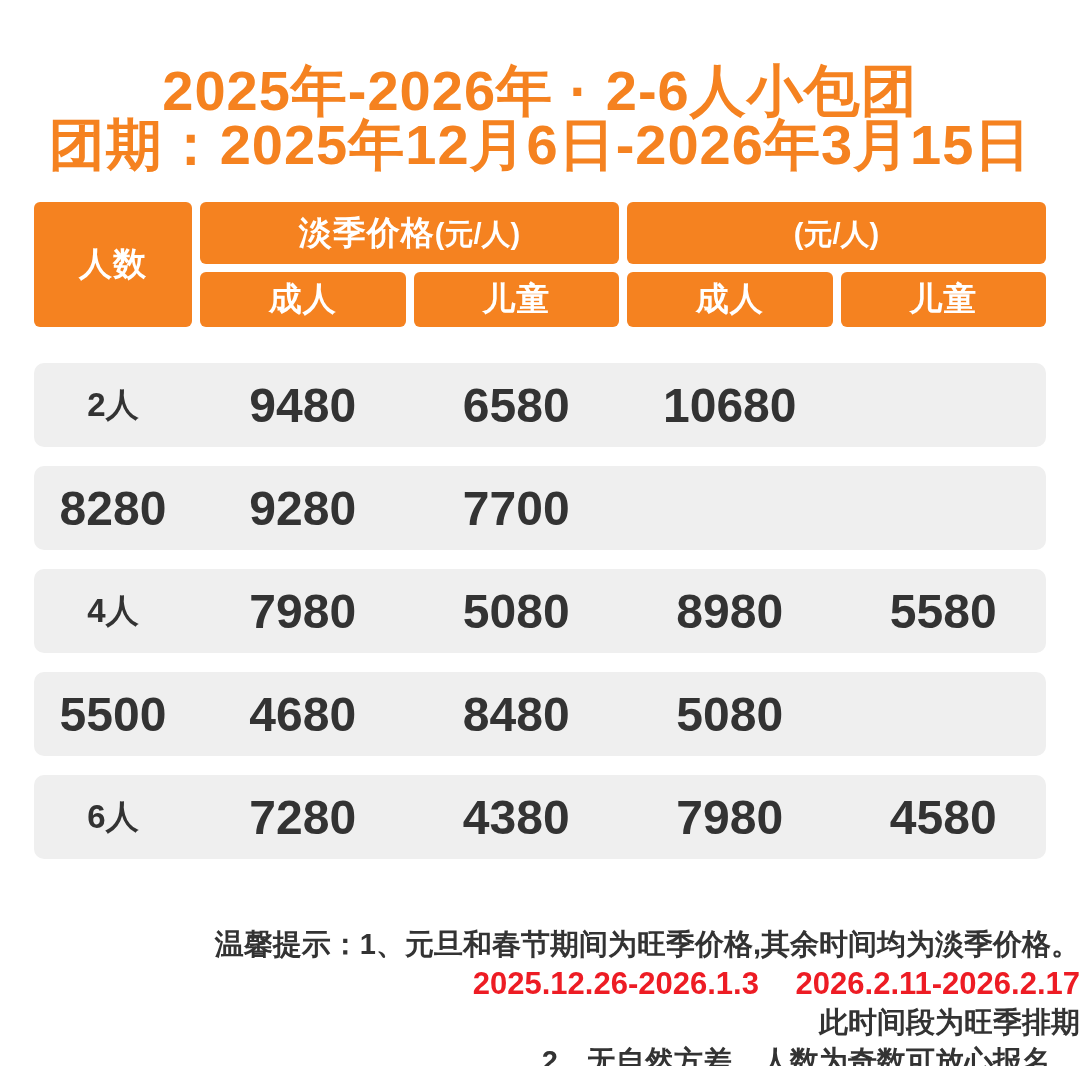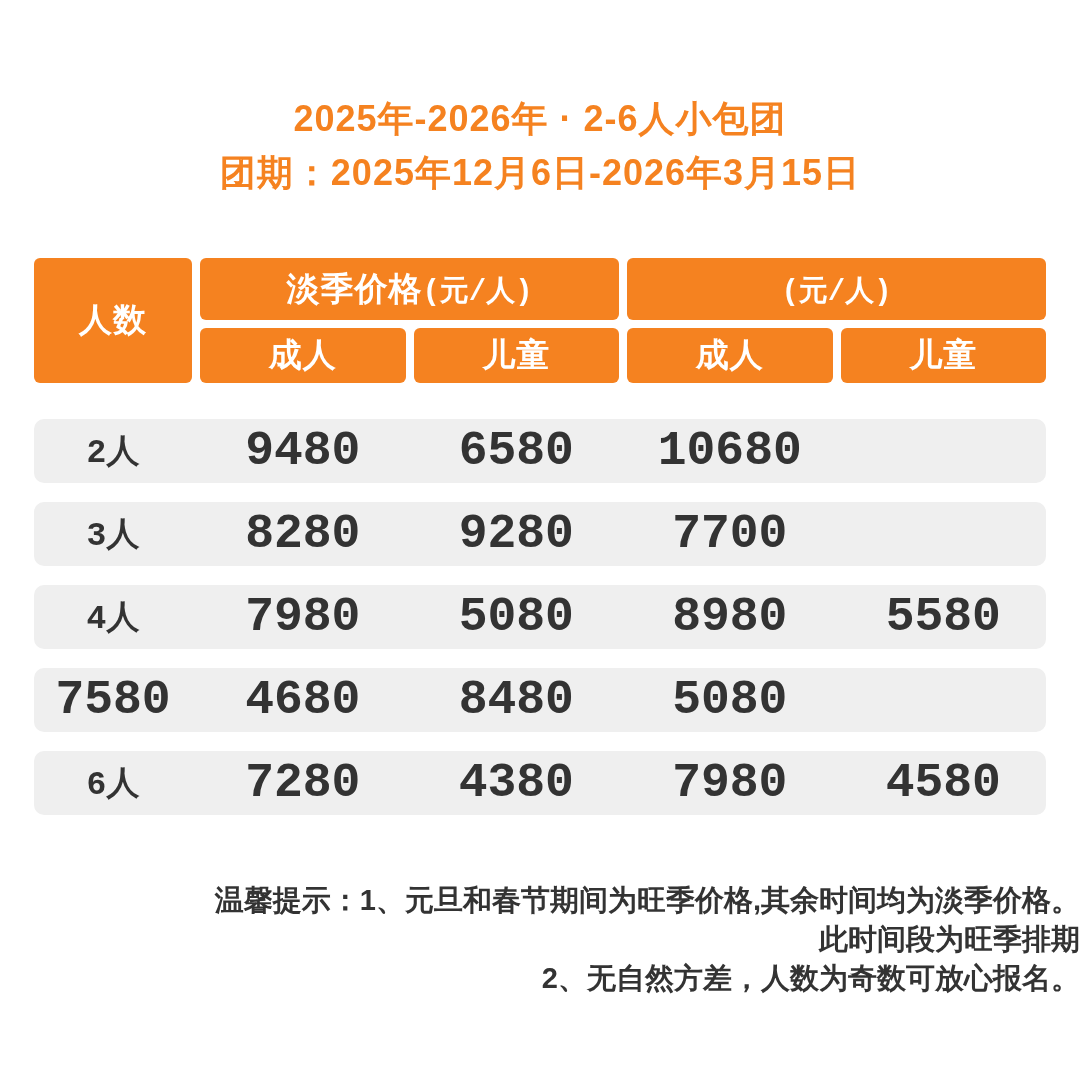--- a/index.html
+++ b/index.html
@@ -11,31 +11,30 @@
   }
   body {
     width: 1080px;
     height: 1066px;
     background: #ffffff;
     font-family: "Liberation Sans", "DejaVu Sans", sans-serif;
     font-weight: 700;
     overflow: hidden;
   }
   .title {
-    margin-top: 92px;
+    margin-top: 64px;
     text-align: center;
     color: var(--orange);
-    font-size: 36px;
+    font-size: 56px;
     line-height: 54px;
     letter-spacing: 1px;
   }
   .table {
     width: 1012px;
-    margin: 58px auto 0;
-    font-family: Liberation Mono, monospace;
+    margin: 30px auto 0;
   }
   .thead {
     display: grid;
     grid-template-columns: 158px 1fr 1fr 1fr 1fr;
     grid-template-rows: 62px 55px;
     gap: 8px;
   }
   .hcell {
     background: var(--orange);
     color: #ffffff;
@@ -48,21 +47,21 @@
   }
   .corner { grid-row: 1 / 3; grid-column: 1; }
   .g1 { grid-column: 2 / 4; }
   .g2 { grid-column: 4 / 6; }
   .unit { font-size: 29px; margin-top: 4px; letter-spacing: 0; }
   .rows { margin-top: 36px; }
   .stripe {
     display: grid;
     grid-template-columns: 158px 1fr 1fr 1fr 1fr;
     gap: 8px;
-    height: 64px;
+    height: 84px;
     background: var(--stripe);
     border-radius: 10px;
     margin-bottom: 19px;
   }
   .cell {
     display: flex;
     align-items: center;
     justify-content: center;
     color: var(--ink);
   }
@@ -106,45 +105,48 @@
   </div>
 
   <div class="rows">
     <div class="stripe">
       <div class="cell people">2人</div>
       <div class="cell num">9480</div>
       <div class="cell num">6580</div>
       <div class="cell num">10680</div>
     </div>
     <div class="stripe">
-      <div class="cell people">3人</div>
       <div class="cell num">8280</div>
       <div class="cell num">9280</div>
       <div class="cell num">7700</div>
     </div>
     <div class="stripe">
       <div class="cell people">4人</div>
       <div class="cell num">7980</div>
       <div class="cell num">5080</div>
       <div class="cell num">8980</div>
       <div class="cell num">5580</div>
     </div>
     <div class="stripe">
-      <div class="cell num">7580</div>
+      <div class="cell num">5500</div>
       <div class="cell num">4680</div>
       <div class="cell num">8480</div>
       <div class="cell num">5080</div>
     </div>
     <div class="stripe">
       <div class="cell people">6人</div>
       <div class="cell num">7280</div>
       <div class="cell num">4380</div>
       <div class="cell num">7980</div>
       <div class="cell num">4580</div>
     </div>
   </div>
 </div>
 
 <div class="notes">
   <div>温馨提示：1、元旦和春节期间为旺季价格,其余时间均为淡季价格。</div>
+  <div class="note-red">
+    <span class="range">2025.12.26-2026.1.3</span>
+    <span class="range">2026.2.11-2026.2.17</span>
+  </div>
   <div>此时间段为旺季排期</div>
   <div>2、无自然方差，人数为奇数可放心报名。</div>
 </div>
 
 </body></html>

